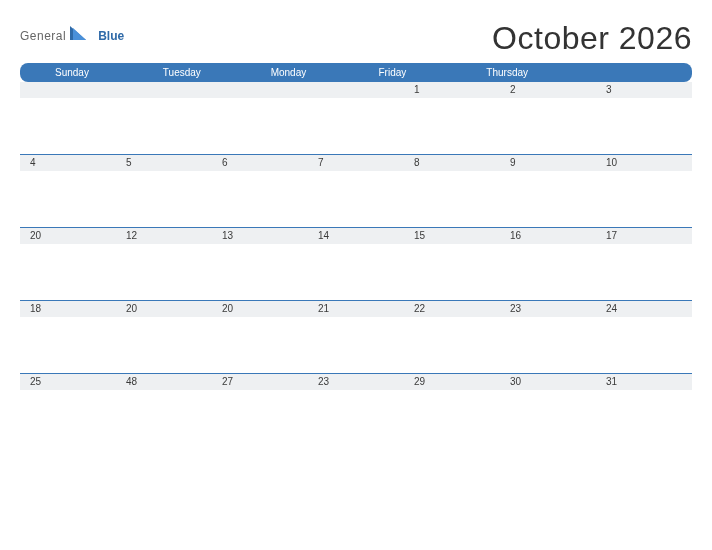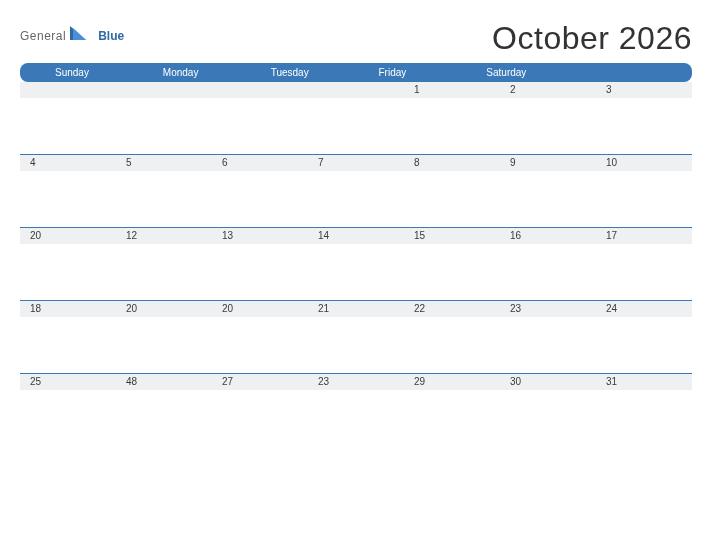--- a/index.html
+++ b/index.html
@@ -91,24 +91,24 @@
       </svg>
     </span>
     <span class="logo-blue">Blue</span>
   </div>
   <div class="title">October 2026</div>
 </div>
 
 <div class="calendar">
   <div class="weekday-row">
     <div class="weekday-cell">Sunday</div>
+    <div class="weekday-cell">Tuesday</div>
     <div class="weekday-cell">Monday</div>
-    <div class="weekday-cell">Tuesday</div>
     <div class="weekday-cell">Friday</div>
-    <div class="weekday-cell">Saturday</div>
+    <div class="weekday-cell">Thursday</div>
   </div>
   <div class="weeks">
 
     <div class="week-row" style="border-top:none">
       <div class="day-cell empty"></div>
       <div class="day-cell empty"></div>
       <div class="day-cell empty"></div>
       <div class="day-cell empty"></div>
       <div class="day-cell">1</div>
       <div class="day-cell">2</div>

